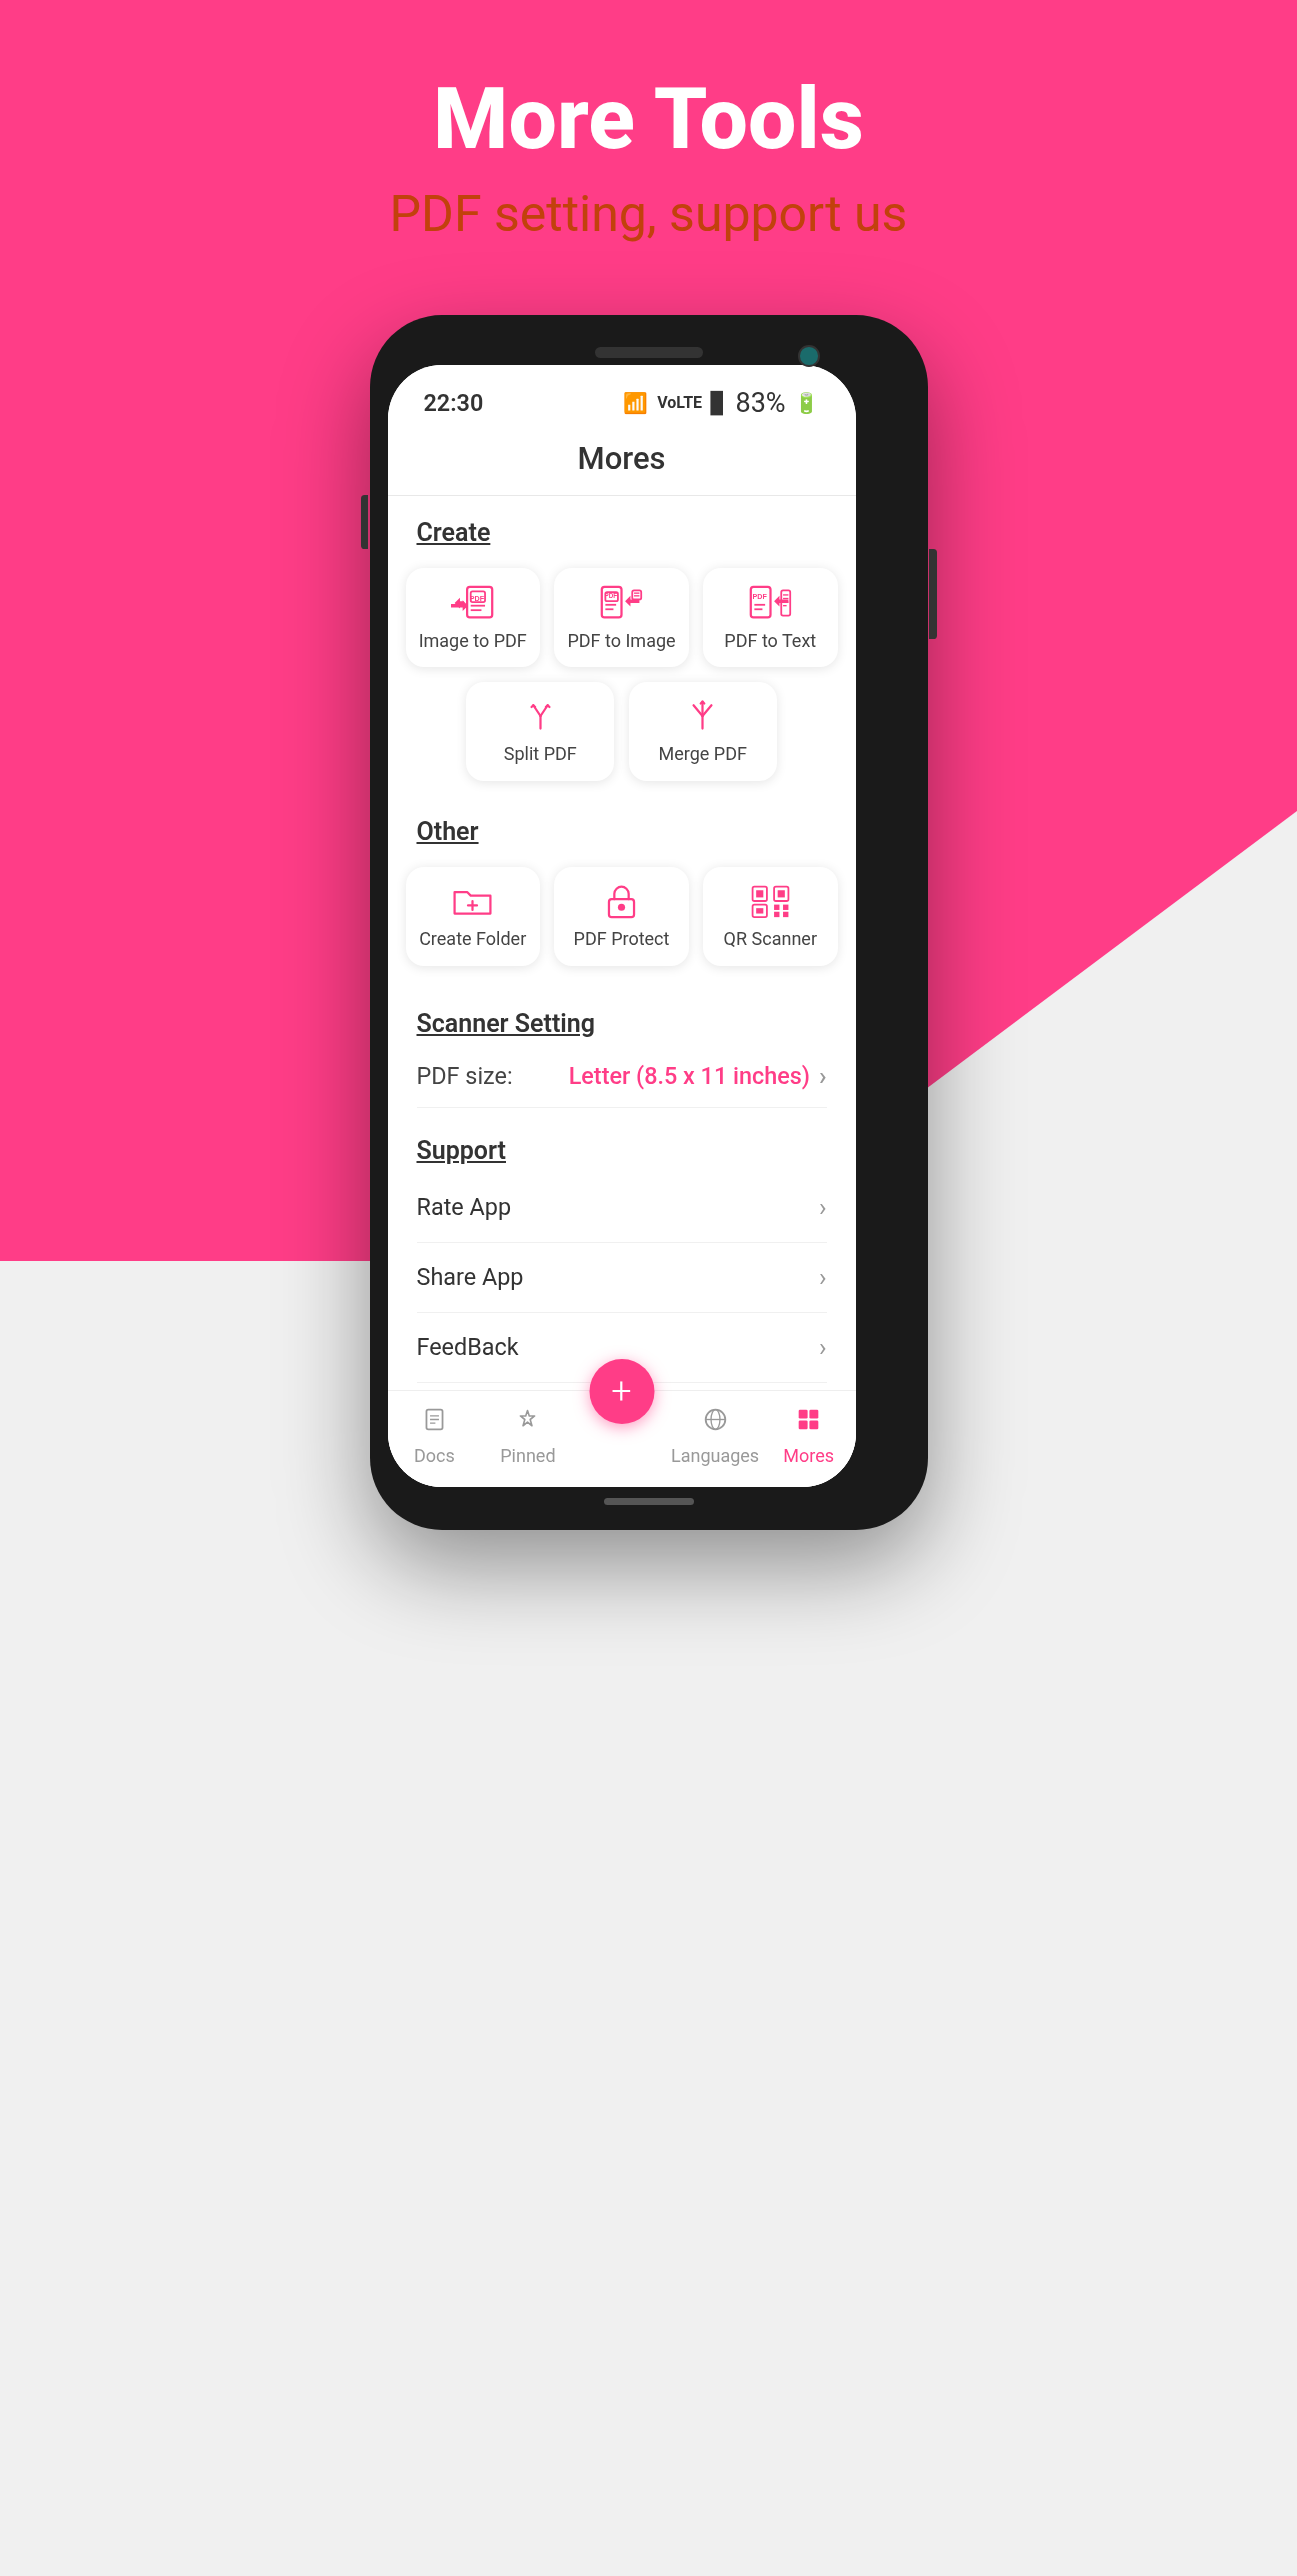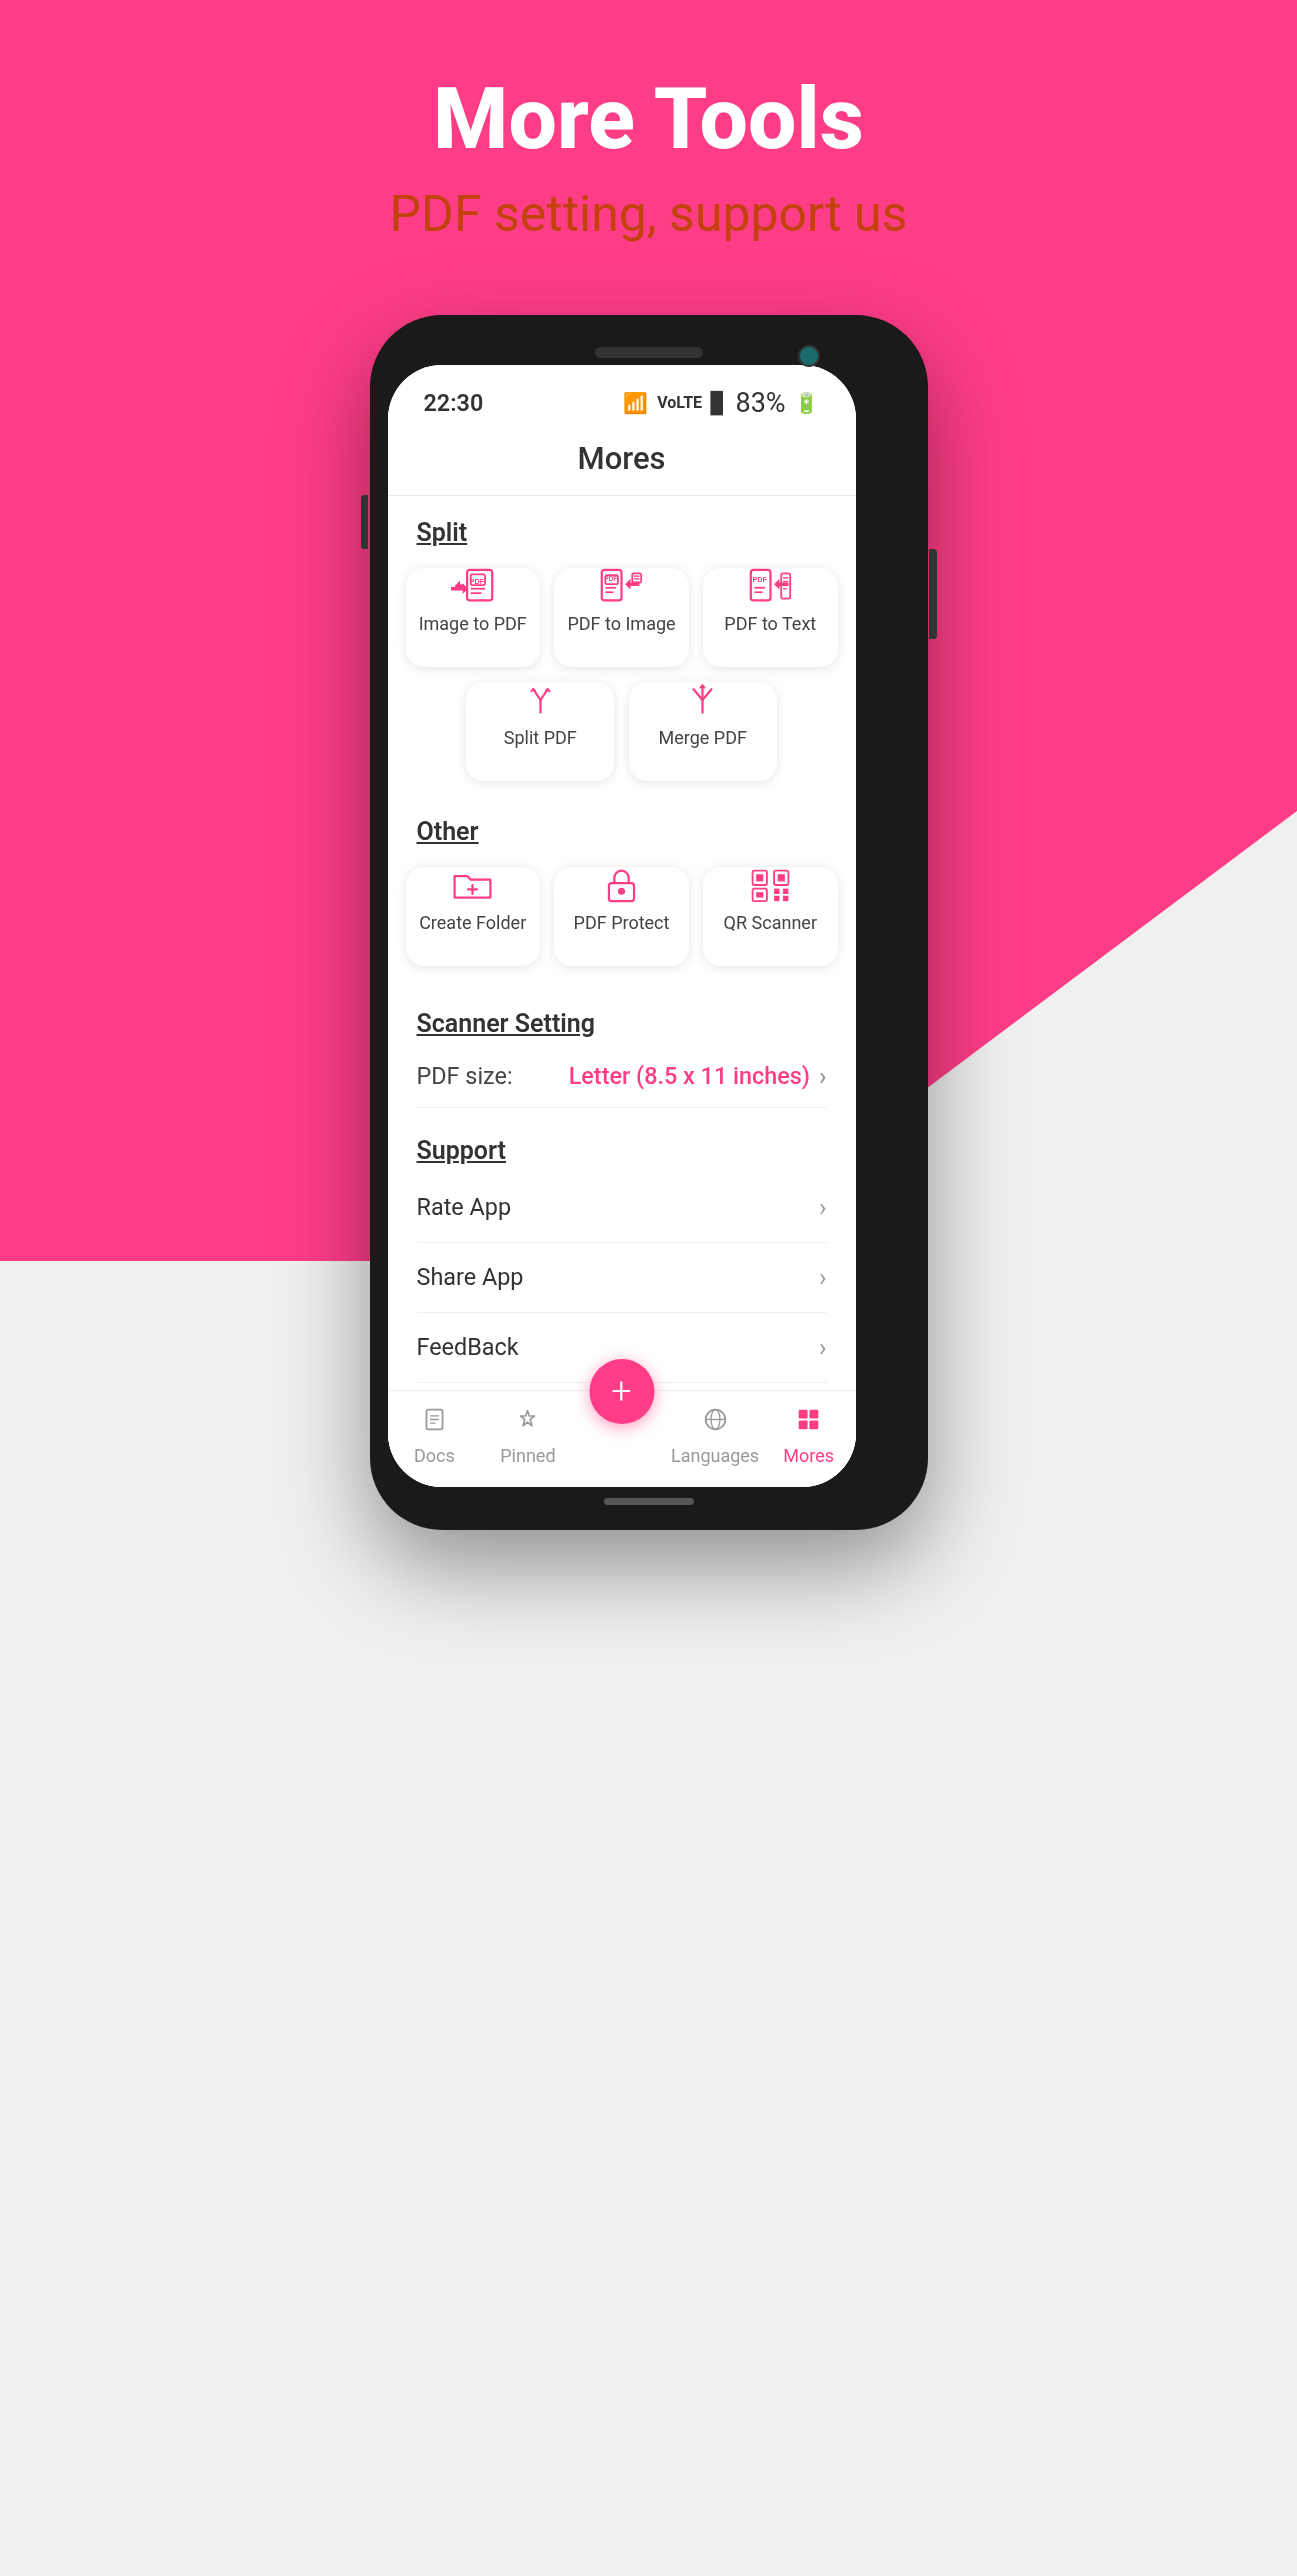--- a/index.html
+++ b/index.html
@@ -162,21 +162,21 @@
     }
     .tool-card {
       background: white;
       border-radius: 18px;
       box-shadow: 0 1.8px 10.8px rgba(0,0,0,0.1);
       width: 148px;
       height: 99px;
       display: flex;
       flex-direction: column;
       align-items: center;
-      justify-content: flex-start;
+      justify-content: center;
       gap: 9px;
       cursor: pointer;
     }
     .tool-icon {
       width: 43px;
       height: 36px;
       display: flex;
       align-items: center;
       justify-content: center;
     }
@@ -366,21 +366,21 @@
           <span>🔋</span>
         </div>
       </div>
 
       <div class="app-topbar">
         <span>Mores</span>
       </div>
 
       <div class="app-content">
 
-        <div class="section-label">Split</div>
+        <div class="section-label">Create</div>
 
         <div class="tools-grid">
 
           <div class="tools-row">
 
             <div class="tool-card">
               <div class="tool-icon">
                 <svg viewBox="0 0 48 40" fill="none" xmlns="http://www.w3.org/2000/svg">
                   <rect x="18" y="2" width="28" height="34" rx="3" stroke="#FF3D87" stroke-width="2.5" fill="none"></rect>
                   <rect x="22" y="7" width="16" height="12" rx="2" stroke="#FF3D87" stroke-width="2" fill="none"></rect>

